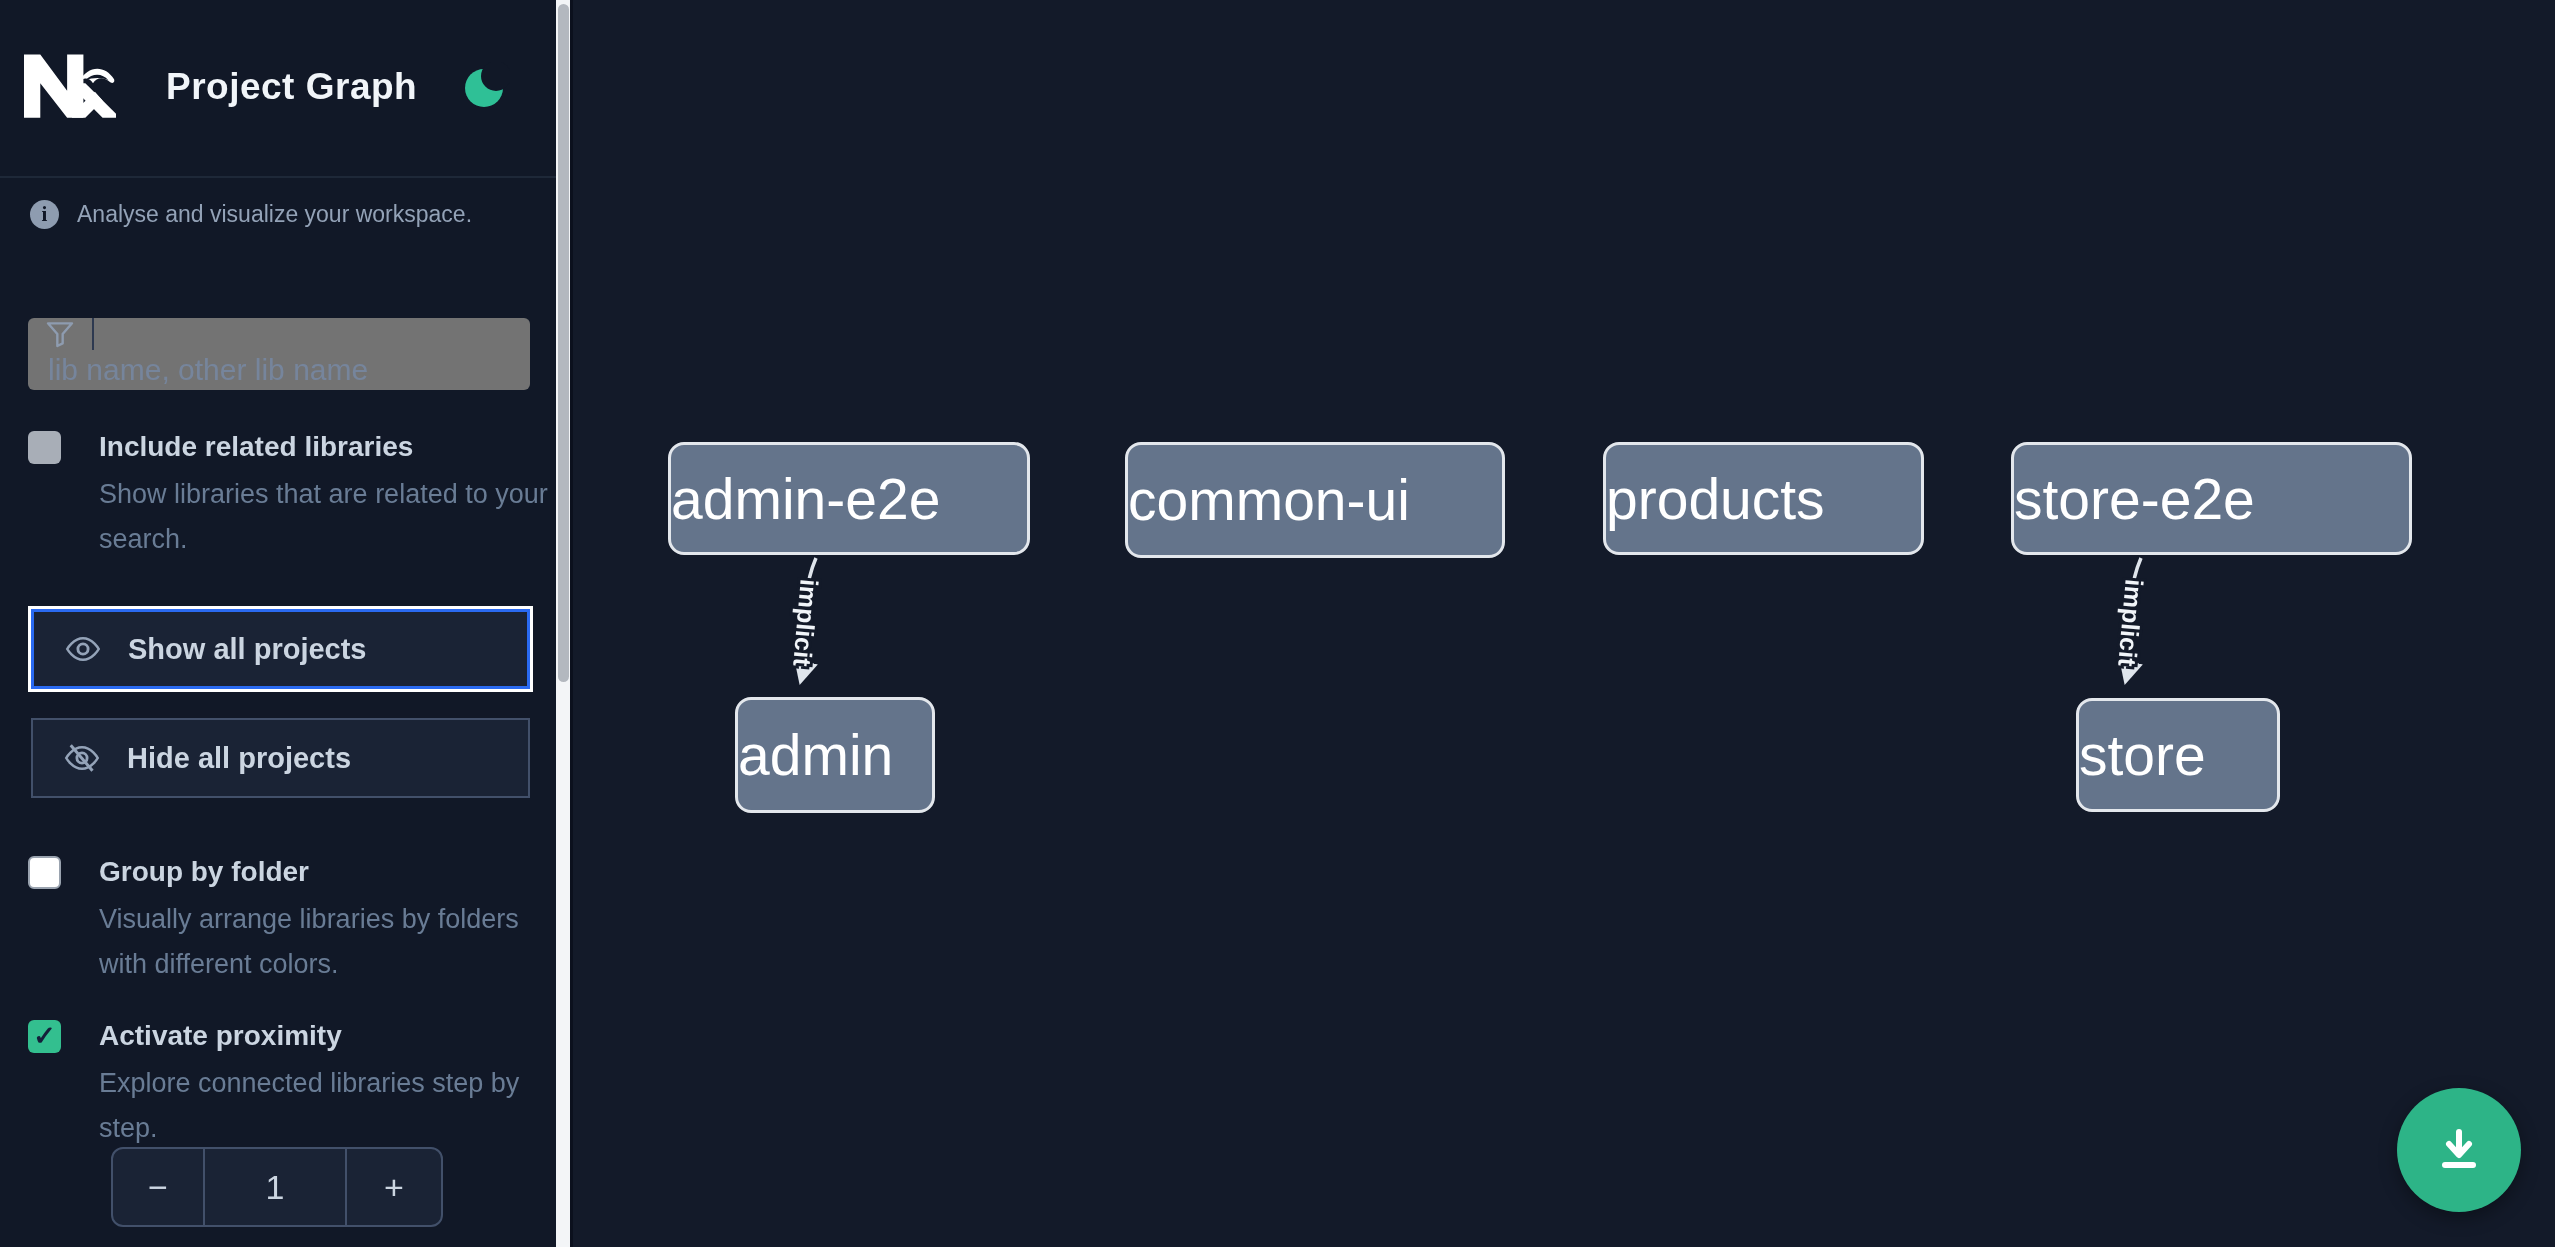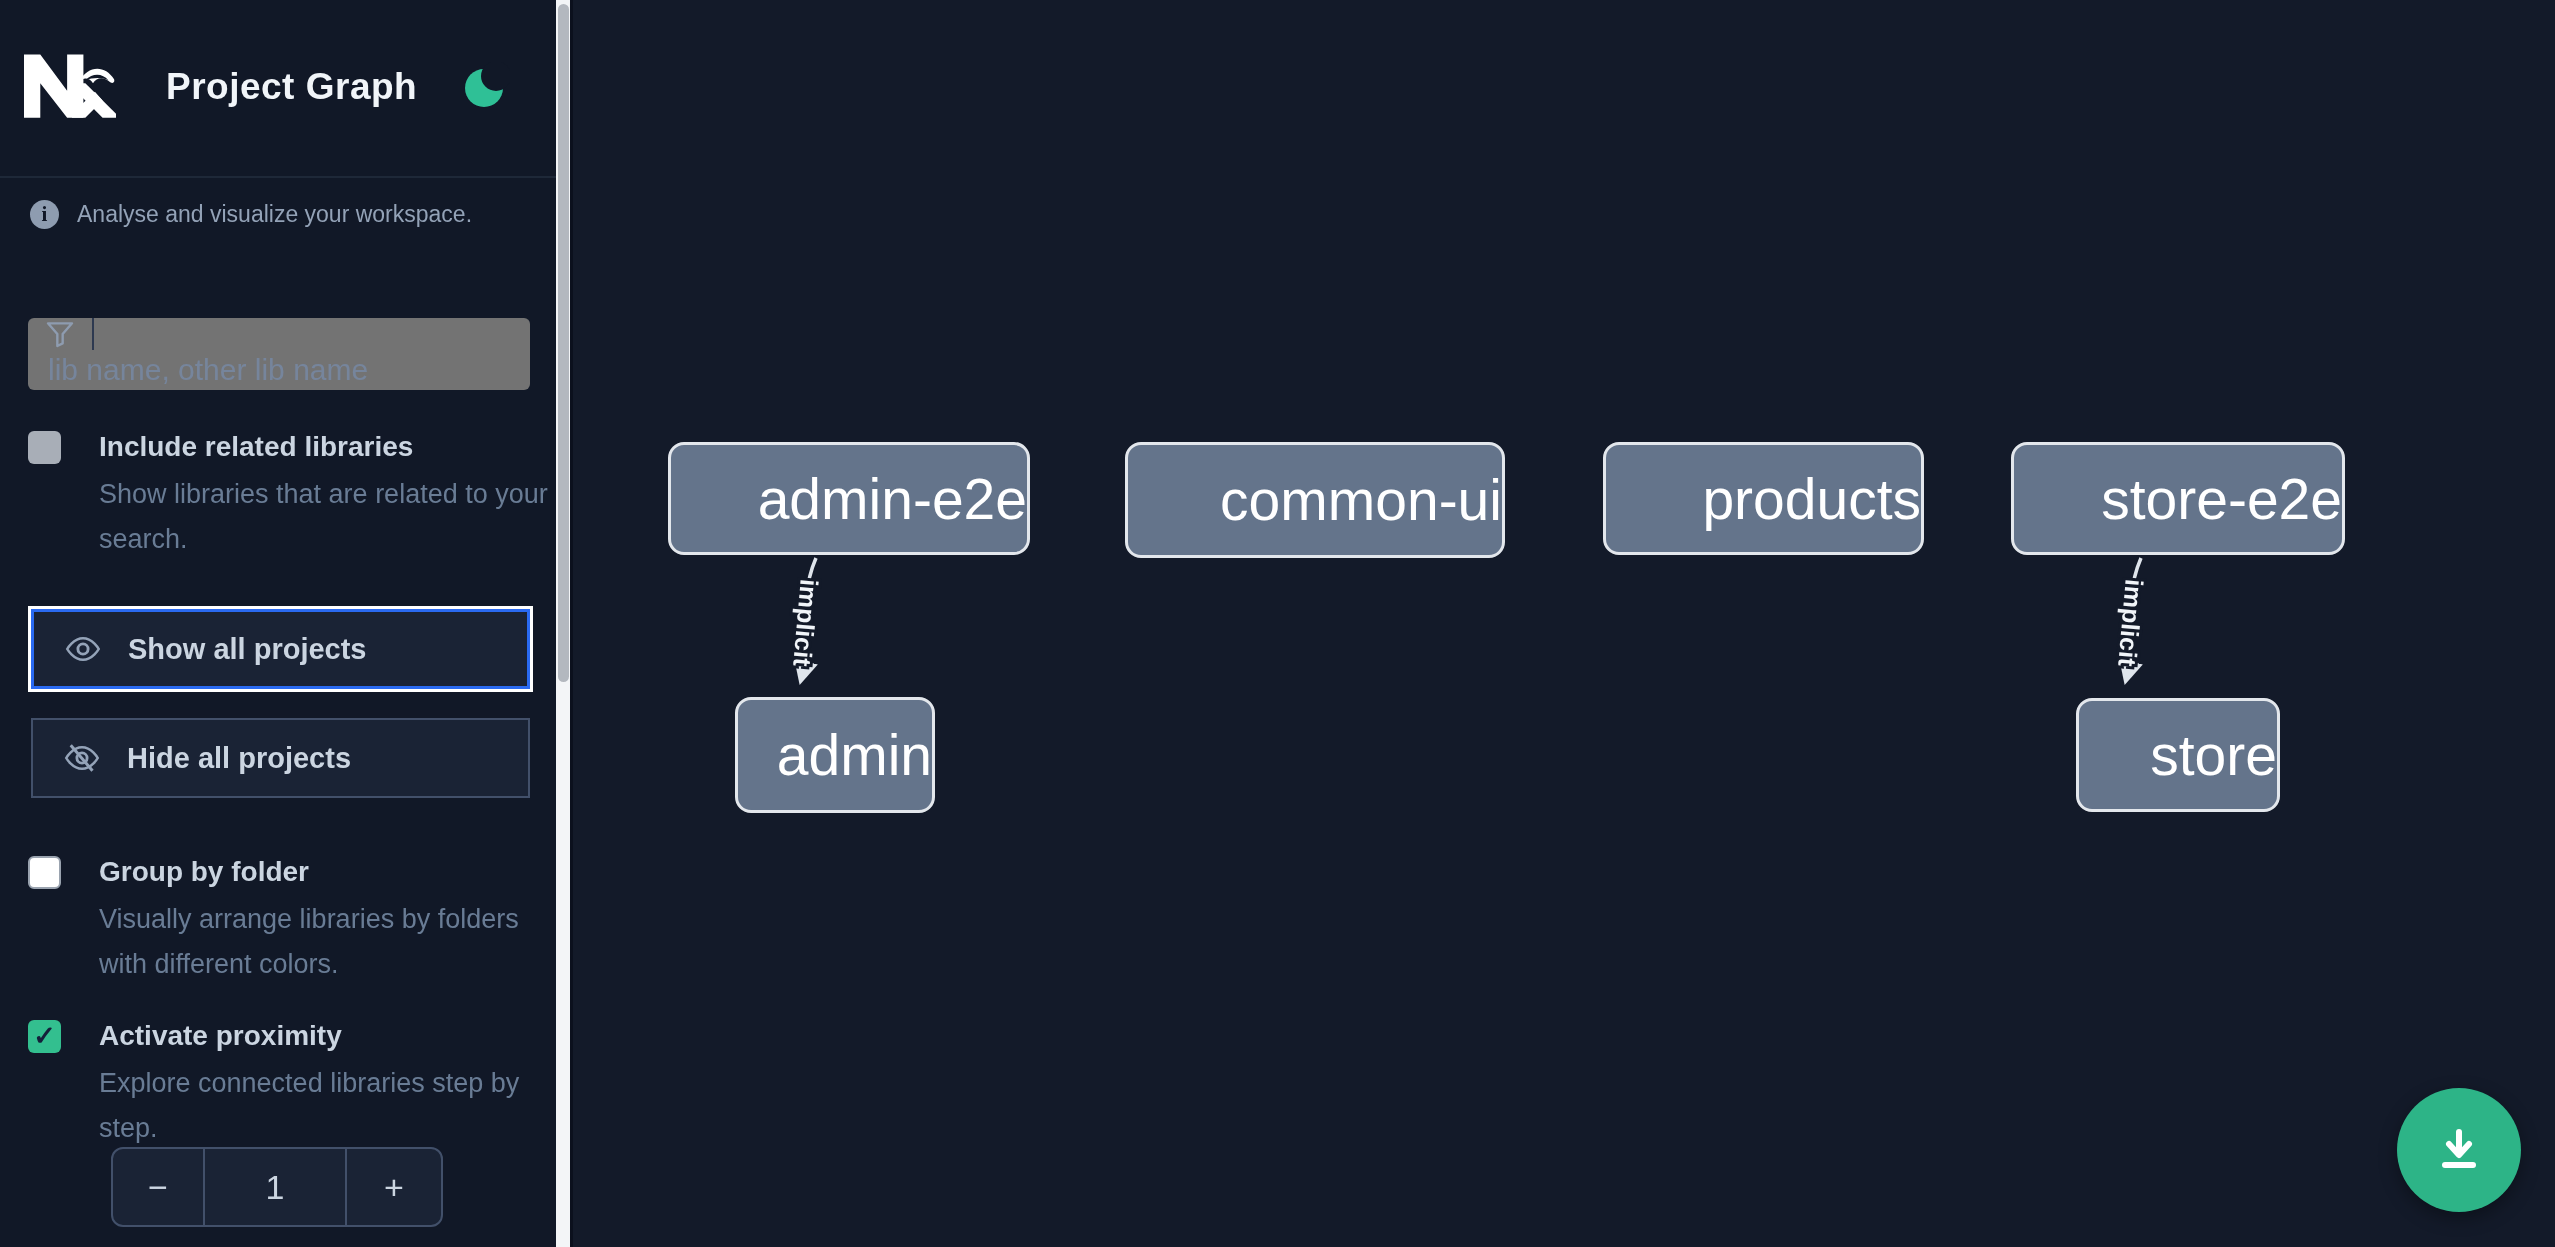--- a/index.html
+++ b/index.html
@@ -49,21 +49,21 @@
   .step-val{width:140px;color:#e2e8f0;}
   .step-inc{flex:1;border-left:2px solid #42506a;cursor:pointer;}
 
   
   .scroll-track{position:absolute;left:556px;top:0;width:14px;height:1247px;background:#f3f5f7;}
   .scroll-thumb{position:absolute;left:1.5px;top:4px;width:11px;height:678px;border-radius:6px;background:#b3b8bf;}
 
   
   .canvas{position:absolute;left:570px;top:0;width:1985px;height:1247px;background:#131a29;border-left:3px solid #0b101d;}
   .node{position:absolute;background:#64748b;border:3px solid #e3e7ec;border-radius:16px;
-    display:flex;align-items:center;justify-content:flex-end;color:#ffffff;font-size:57px;cursor:pointer;}
+    display:flex;align-items:center;justify-content:flex-start;color:#ffffff;font-size:57px;cursor:pointer;}
   .edges{position:absolute;left:0;top:0;pointer-events:none;}
   .edge-label{font-size:25px;font-weight:700;fill:#f1f5f9;stroke:#131a29;stroke-width:6px;paint-order:stroke;
     text-anchor:middle;}
   .fab{position:absolute;left:1824px;top:1088px;width:124px;height:124px;border-radius:50%;background:#2db487;
     display:flex;align-items:center;justify-content:center;cursor:pointer;box-shadow:0 6px 18px rgba(0,0,0,.35);}
 </style>
 </head>
 <body>
 
 <div class="app">
@@ -170,21 +170,21 @@
 
     <div class="node" style="left:95px;top:442px;width:362px;height:113px;">
       <span>admin-e2e</span>
     </div>
     <div class="node" style="left:552px;top:442px;width:380px;height:116px;">
       <span>common-ui</span>
     </div>
     <div class="node" style="left:1030px;top:442px;width:321px;height:113px;">
       <span>products</span>
     </div>
-    <div class="node" style="left:1438px;top:442px;width:334px;height:113px;">
+    <div class="node" style="left:1438px;top:442px;width:401px;height:113px;">
       <span>store-e2e</span>
     </div>
     <div class="node" style="left:162px;top:697px;width:200px;height:116px;">
       <span>admin</span>
     </div>
     <div class="node" style="left:1503px;top:698px;width:204px;height:114px;">
       <span>store</span>
     </div>
 
     <div class="fab">

